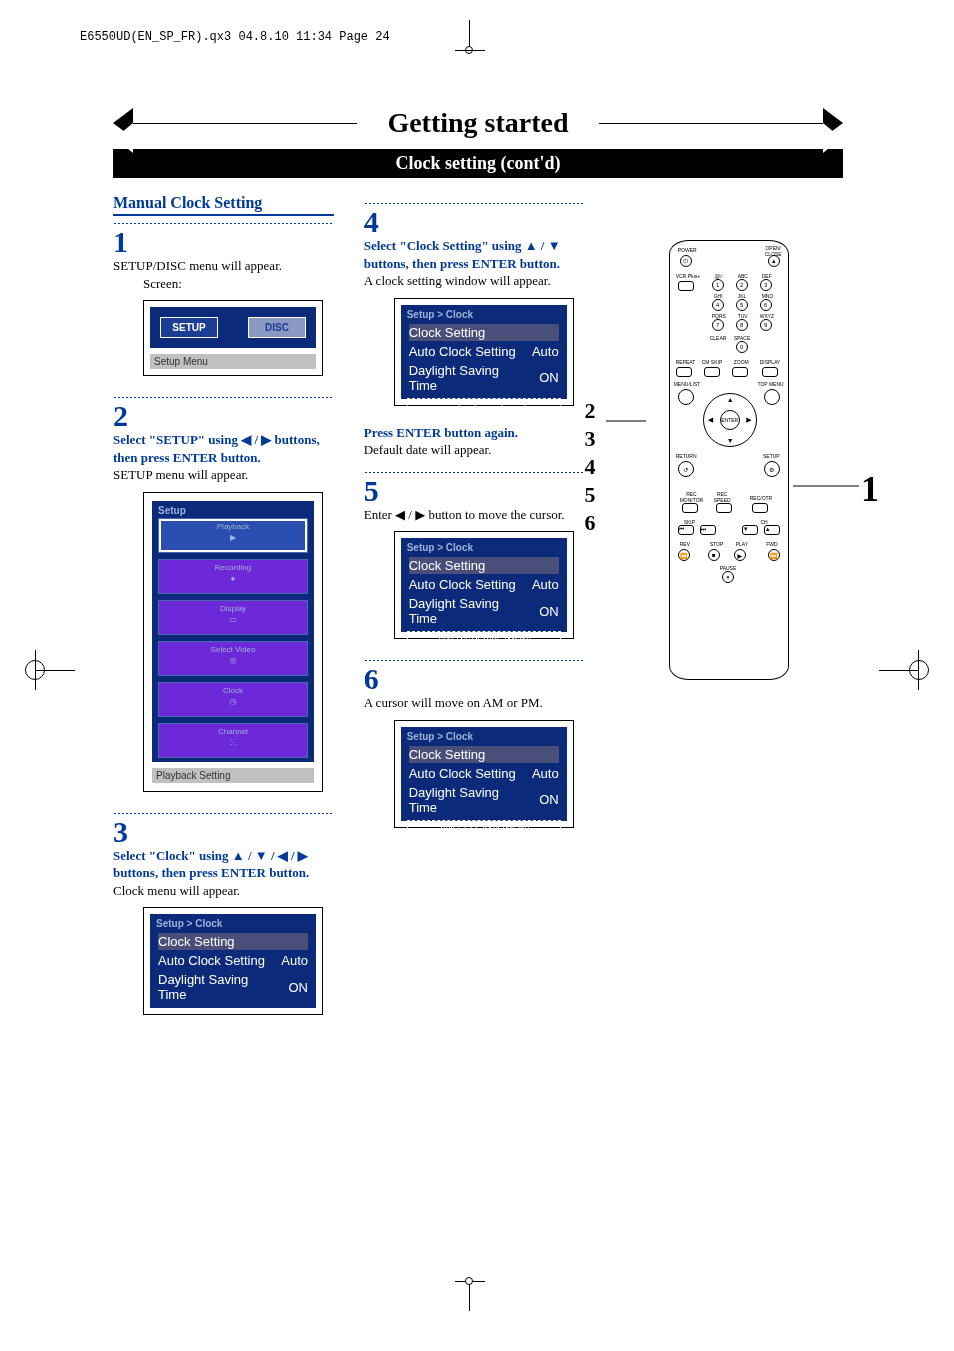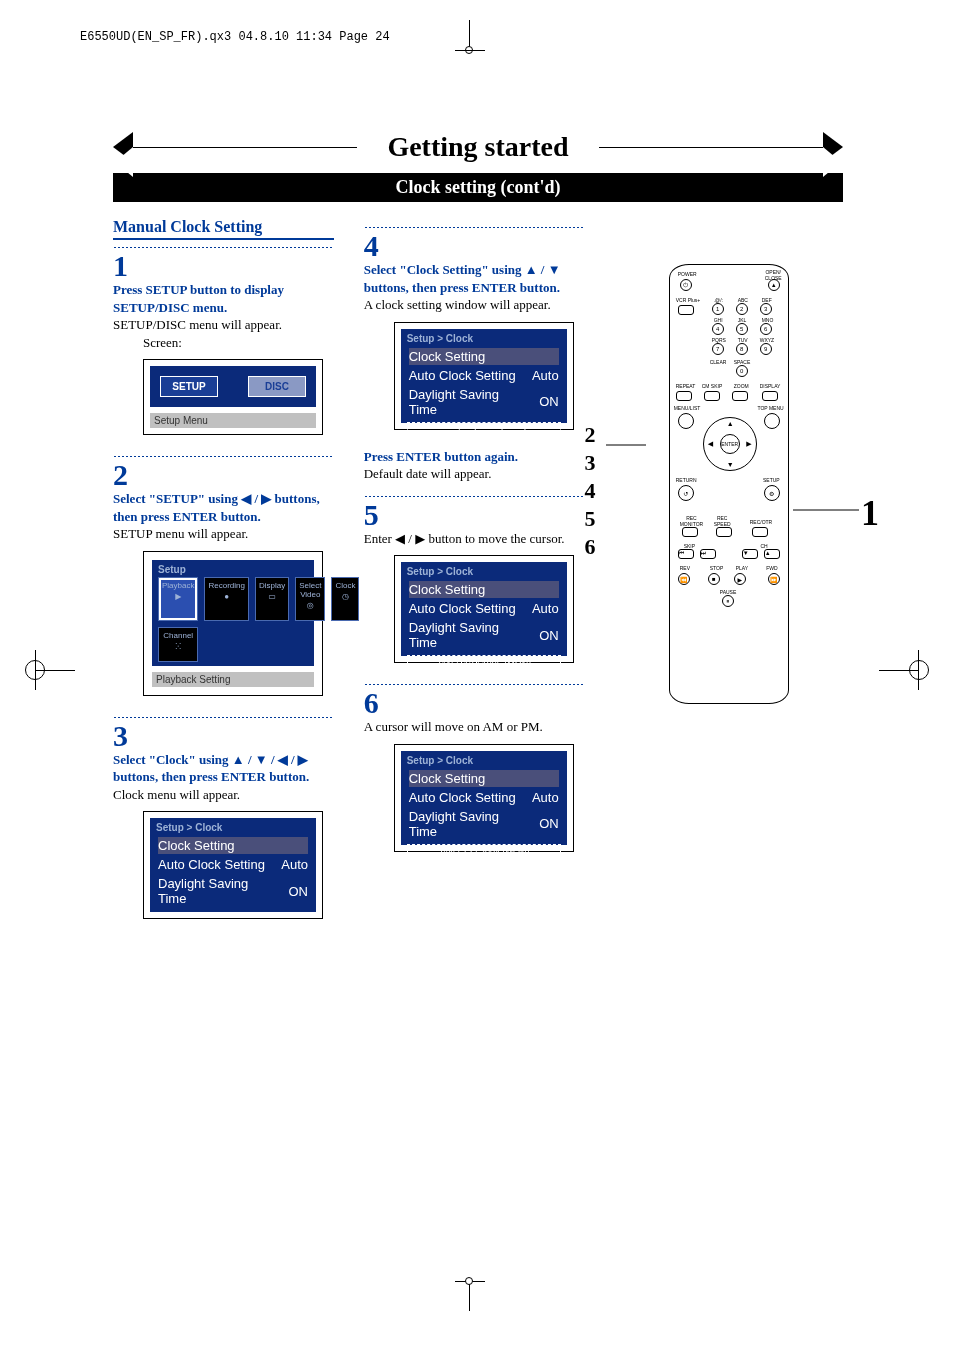--- a/index.html
+++ b/index.html
@@ -54,21 +54,21 @@
   .crop-bottom .c { position:absolute; width:8px;height:8px; border:1px solid #000; border-radius:50%; left:10px; top:6px; background:#fff;}
 
   .page {
     position: absolute;
     top: 103px;
     left: 113px;
     width: 730px;
   }
   .banner-row {
     display:flex; align-items:center; justify-content:center;
-    position: relative; height: 40px; margin-bottom: 6px; margin-top: 24px;
+    position: relative; height: 40px; margin-bottom: 6px;
   }
   .chev { width:0; height:0; border-top:15px solid transparent; border-bottom:15px solid transparent; }
   .chev.left { border-right:20px solid #000; }
   .chev.left::after { content:""; position:absolute; border-top:15px solid transparent; border-bottom:15px solid transparent; border-right:18px solid #fff; left:2px;}
   .chev.right { border-left:20px solid #000; }
   .chev.right::after { content:""; position:absolute; border-top:15px solid transparent; border-bottom:15px solid transparent; border-left:18px solid #fff; right:2px;}
   .banner-line { flex:1; height:1px; background:#000; margin:0 -2px;}
   .banner-title { font-size: 28px; font-weight: bold; font-family: Georgia, 'Times New Roman', serif; padding: 0 30px; background:#fff; z-index:1;}
   .sub-banner { background:#000; color:#fff; text-align:center; font-size:18px; font-weight:bold; padding:4px 0; font-family: Georgia, serif;}
   .content { display:flex; gap: 30px; margin-top: 16px;}
@@ -87,22 +87,22 @@
   .bluebox .title { font-weight:bold; color:#9db2d6; margin-bottom:2px;}
   .bluebox table { width:100%; font-size:13px;}
   .bluebox td { padding:1px 0; }
   .bluebox td.r { text-align:right;}
   .datewin { border:1px dashed #fff; text-align:center; padding:2px; margin-top:2px; font-size:9px;}
   .datewin .sel { border:1px solid #fff; padding:0 2px; display:inline-block;}
   .label-strip { background:#c0c0c0; font-size:10px; padding:2px 4px; margin-top:6px; color:#333;}
 
   .setup-disc-row { display:flex; gap:30px; padding:10px; background:#0b2a7a;}
   .icon-btn { background:#1a3e96; color:#fff; border:1px solid #fff; padding:4px 8px; font-size:10px; font-weight:bold; text-align:center; font-family:Arial;}
-  .setup-grid-inner { display:grid; grid-template-columns:repeat(5,1fr); gap:6px;}
-  .grid-cell { background:#000000; border:1px solid #4a6ab0; padding:3px; text-align:center; color:#9db2d6; font-size:8px;}
+  .setup-grid-inner { display:grid; grid-template-columns:repeat(1,1fr); gap:6px;}
+  .grid-cell { background:#6d28d9; border:1px solid #4a6ab0; padding:3px; text-align:center; color:#9db2d6; font-size:8px;}
   .grid-cell.sel { box-shadow: inset 0 0 0 2px #fff; background:#2b4fb0;}
   .grid-cell .ic { display:block; height:14px; margin:2px 0;}
 
   .remote { border:1px solid #000; border-radius:20px / 14px; width:120px; height:440px; margin:10px auto 0 auto; position:relative; font-family:Arial; font-size:6px;}
   .remote .lbl { position:absolute; font-size:5px; color:#000;}
   .remote .btn { position:absolute; border:1px solid #000; border-radius:50%; width:12px; height:12px; display:flex; align-items:center; justify-content:center; font-size:6px;}
   .remote .rect { position:absolute; border:1px solid #000; border-radius:3px; width:16px; height:10px;}
   .remote .dpad { position:absolute; border:1px solid #000; border-radius:50%; width:54px; height:54px; left:33px; top:152px;}
   .remote .dpad .inner { position:absolute; border:1px solid #000; border-radius:50%; width:20px; height:20px; left:16px; top:16px; display:flex; align-items:center; justify-content:center; font-size:5px;}
   .remote .arr { position:absolute; font-size:7px;}
@@ -143,21 +143,20 @@
   </div>
   <div class="sub-banner">Clock setting (cont'd)</div>
 
   <div class="content">
 
     <div class="col">
       <div class="section-head">Manual Clock Setting</div>
 
       <div class="dots"></div>
       <div class="bignum">1</div>
-      <div class="instr-bold">Press SETUP button to display SETUP/DISC menu.</div>
       <div class="instr-body">SETUP/DISC menu will appear.</div>
       <div class="instr-body indent">Screen:</div>
       <div class="screen-box">
         <div class="setup-disc-row">
           <div class="icon-btn" style="flex:1">SETUP</div>
           <div class="icon-btn" style="flex:1;background:#8a99c4;color:#1a3e96">DISC</div>
         </div>
         <div class="label-strip">Setup Menu</div>
       </div>
 

